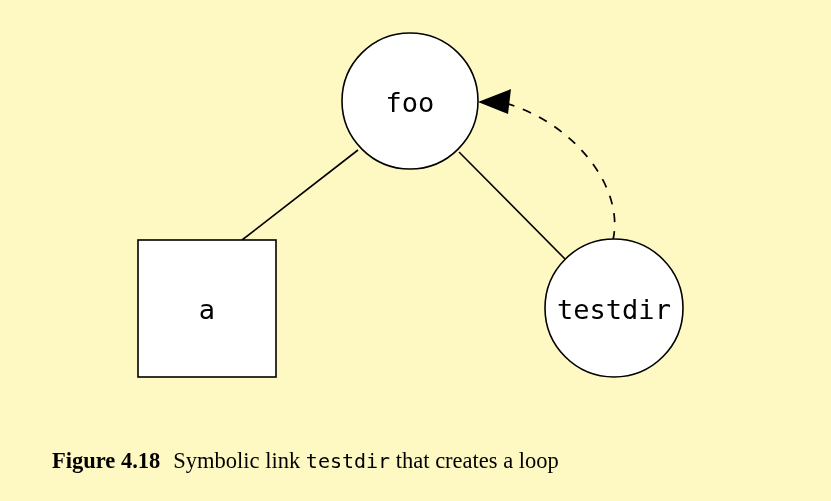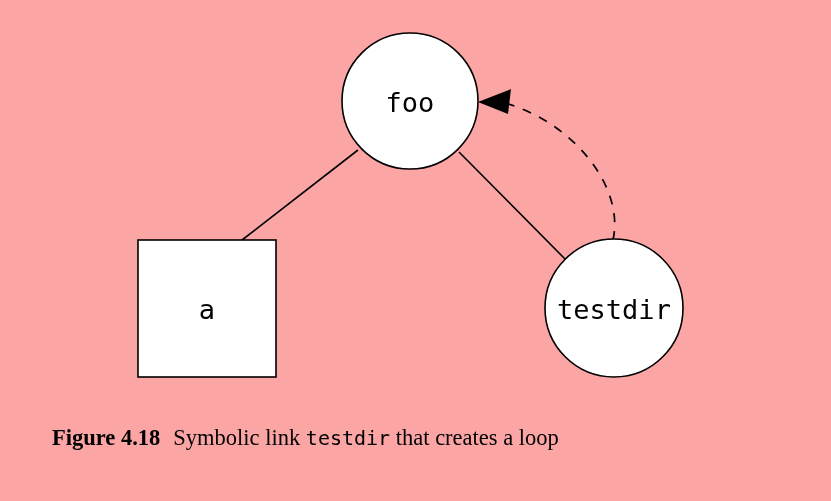--- a/index.html
+++ b/index.html
@@ -4,21 +4,21 @@
 <style>
   html, body {
     margin: 0;
     padding: 0;
     background: #ffffff;
   }
   #page {
     position: relative;
     width: 831px;
     height: 501px;
-    background: #fca5a5;
+    background: #fef9c3;
     overflow: hidden;
     font-family: "Liberation Serif", serif;
   }
   #diagram-svg {
     position: absolute;
     left: 0;
     top: 0;
     width: 831px;
     height: 501px;
   }
@@ -45,21 +45,21 @@
     fill: none;
     stroke-dasharray: 9 9;
   }
   .arrow-head {
     fill: #000000;
     stroke: none;
   }
   #caption {
     position: absolute;
     left: 52px;
-    top: 424px;
+    top: 447px;
     width: 740px;
     font-family: "Liberation Serif", serif;
     font-size: 22.5px;
     color: #000000;
     white-space: nowrap;
     line-height: 1.25;
   }
   #caption .fig-label {
     font-weight: bold;
   }

